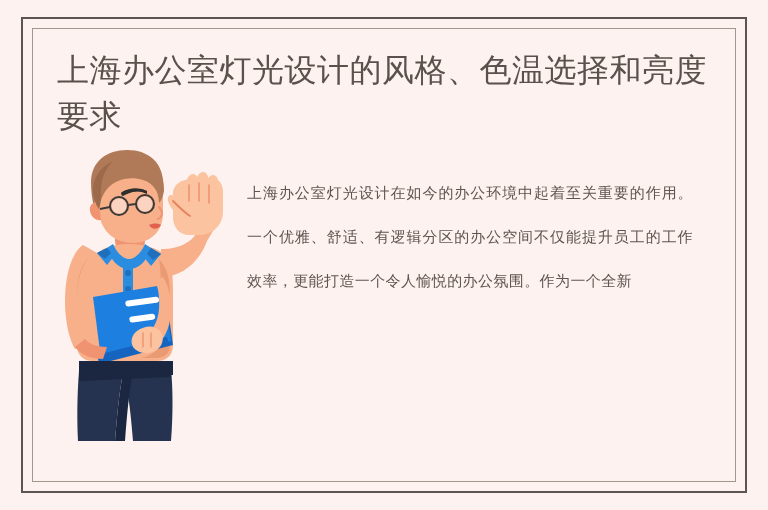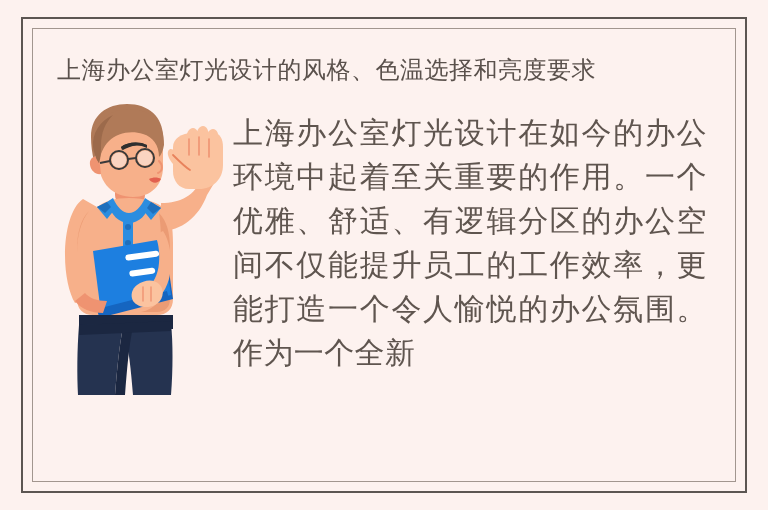--- a/index.html
+++ b/index.html
@@ -41,21 +41,21 @@
     top: 0;
     right: 0;
     bottom: 0;
     padding: 18px 24px 10px 24px;
     box-sizing: border-box;
   }
 
   
   .title {
     color: #5a514c;
-    font-size: 24px;
+    font-size: 32px;
     line-height: 46px;
     letter-spacing: 0.5px;
     font-weight: 400;
     margin: 0 0 10px 0;
     white-space: pre-wrap;
   }
 
   
   .body-row {
     display: flex;
@@ -71,24 +71,24 @@
   }
 
   .text-col {
     flex: 1 1 auto;
     padding-top: 8px;
     padding-right: 4px;
   }
 
   .paragraph {
     color: #5f554f;
-    font-size: 30px;
+    font-size: 15px;
     line-height: 44px;
     letter-spacing: 0.4px;
-    margin: 0;
+    margin: 14px;
     text-align: justify;
     text-justify: inter-character;
   }
 
   
   .illustration {
     position: absolute;
     left: 6px;
     top: 0;
     width: 160px;

